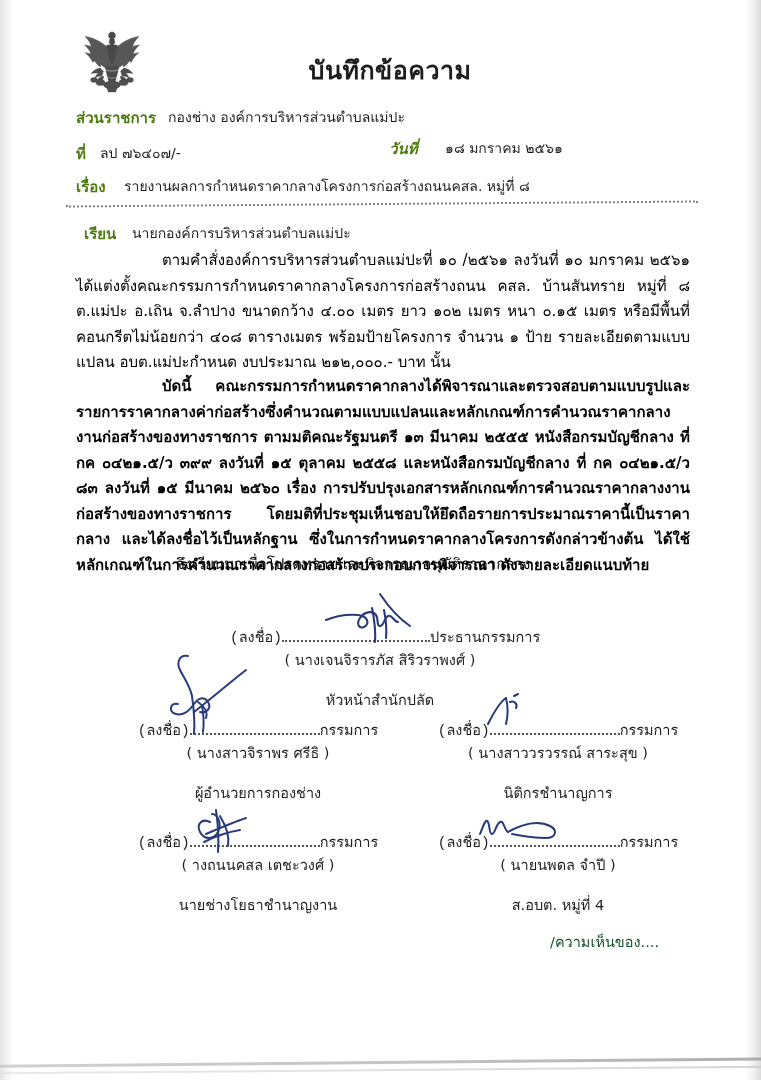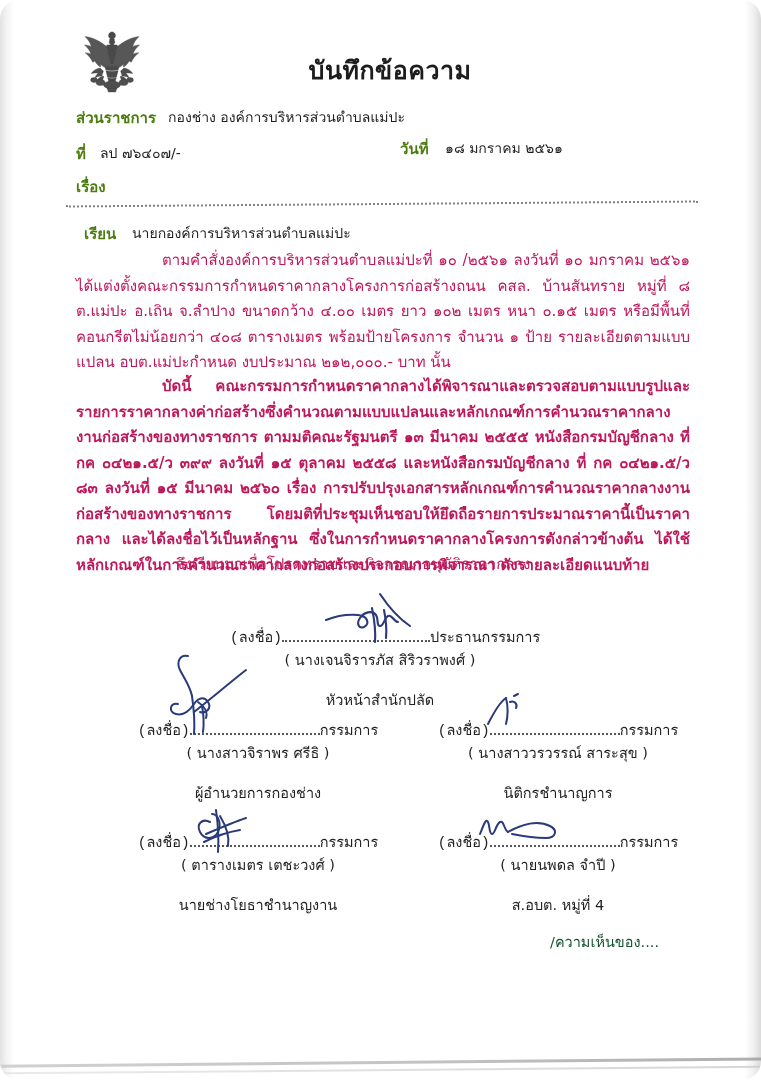--- a/index.html
+++ b/index.html
@@ -9,21 +9,20 @@
   }
   body {
     font-family: "DejaVu Sans", sans-serif;
   }
   #page {
     position: relative;
     width: 761px;
     height: 1080px;
     background: #ffffff;
     overflow: hidden;
-    border-radius: 19px;
   }
   
   .scan-edge-left {
     position: absolute;
     left: 0; top: 0;
     width: 14px; height: 1080px;
     background: linear-gradient(to right, #d9d9d9 0%, #efefef 45%, #ffffff 100%);
     opacity: .75;
   }
   .scan-edge-right {
@@ -93,21 +92,21 @@
     left: 66px; top: 203px;
     width: 632px; height: 2px;
     border-top: 2px dotted #6d6d6d;
     transform: rotate(-0.45deg);
     opacity: .85;
   }
 
   
   .para {
     position: absolute;
-    color: #be185d;
+    color: #000000;
     font-size: 15px;
     line-height: 25.5px;
     text-align: justify;
   }
   .para .ind { display: inline-block; width: 86px; }
 
   
   .sig-block {
     position: absolute;
     text-align: center;
@@ -187,24 +186,25 @@
       </svg>
     </div>
 
     <div class="doc-title">บันทึกข้อความ</div>
 
     <div class="row-label" style="left:76px; top:106px;">ส่วนราชการ</div>
     <div class="row-value" style="left:168px; top:106px;">กองช่าง  องค์การบริหารส่วนตำบลแม่ปะ</div>
 
     <div class="row-label" style="left:76px; top:142px;">ที่</div>
     <div class="row-value" style="left:100px; top:142px;">ลป ๗๖๔๐๗/-</div>
-    <div class="row-label" style="left:400px; top:137px;">วันที่</div>
+    <div class="row-label" style="left:389px; top:137px;font-style:italic;">วันที่</div>
     <div class="row-value" style="left:445px; top:137px;">๑๘  มกราคม  ๒๕๖๑</div>
 
     <div class="row-label" style="left:76px; top:175px;">เรื่อง</div>
+    <div class="row-value" style="left:124px; top:175px;">รายงานผลการกำหนดราคากลางโครงการก่อสร้างถนนคสล. หมู่ที่ ๘</div>
 
     <div class="separator"></div>
 
     <div class="row-label" style="left:84px; top:222px;">เรียน</div>
     <div class="row-value" style="left:132px; top:222px;">นายกองค์การบริหารส่วนตำบลแม่ปะ</div>
 
     <div class="para" style="left:76px; top:248px; width:614px;">
       <span class="ind"></span><span>ตามคำสั่งองค์การบริหารส่วนตำบลแม่ปะที่ ๑๐ /๒๕๖๑ ลงวันที่ ๑๐ มกราคม ๒๕๖๑ ได้แต่งตั้งคณะกรรมการกำหนดราคากลางโครงการก่อสร้างถนน คสล. บ้านสันทราย หมู่ที่ ๘ ต.แม่ปะ อ.เถิน จ.ลำปาง ขนาดกว้าง ๔.๐๐ เมตร ยาว ๑๐๒ เมตร หนา ๐.๑๕ เมตร หรือมีพื้นที่คอนกรีตไม่น้อยกว่า ๔๐๘ ตารางเมตร พร้อมป้ายโครงการ จำนวน ๑ ป้าย รายละเอียดตามแบบแปลน อบต.แม่ปะกำหนด งบประมาณ ๒๑๒,๐๐๐.- บาท นั้น</span>
     </div>
 
@@ -235,21 +235,21 @@
         <span>(ลงชื่อ)</span><span class="dots" style="width:130px;"></span><span>กรรมการ</span>
       </div>
       <div class="sig-name">( นางสาววรวรรณ์  สาระสุข )</div>
       <div class="sig-role">นิติกรชำนาญการ</div>
     </div>
 
     <div class="sig-block" style="left:108px; top:830px;">
       <div class="sig-line">
         <span>(ลงชื่อ)</span><span class="dots" style="width:130px;"></span><span>กรรมการ</span>
       </div>
-      <div class="sig-name">( ตารางเมตร  เตชะวงศ์ )</div>
+      <div class="sig-name">( างถนนคสล  เตชะวงศ์ )</div>
       <div class="sig-role">นายช่างโยธาชำนาญงาน</div>
     </div>
 
     <div class="sig-block" style="left:408px; top:830px;">
       <div class="sig-line">
         <span>(ลงชื่อ)</span><span class="dots" style="width:130px;"></span><span>กรรมการ</span>
       </div>
       <div class="sig-name">( นายนพดล   จำปี )</div>
       <div class="sig-role">ส.อบต. หมู่ที่ 4</div>
     </div>

